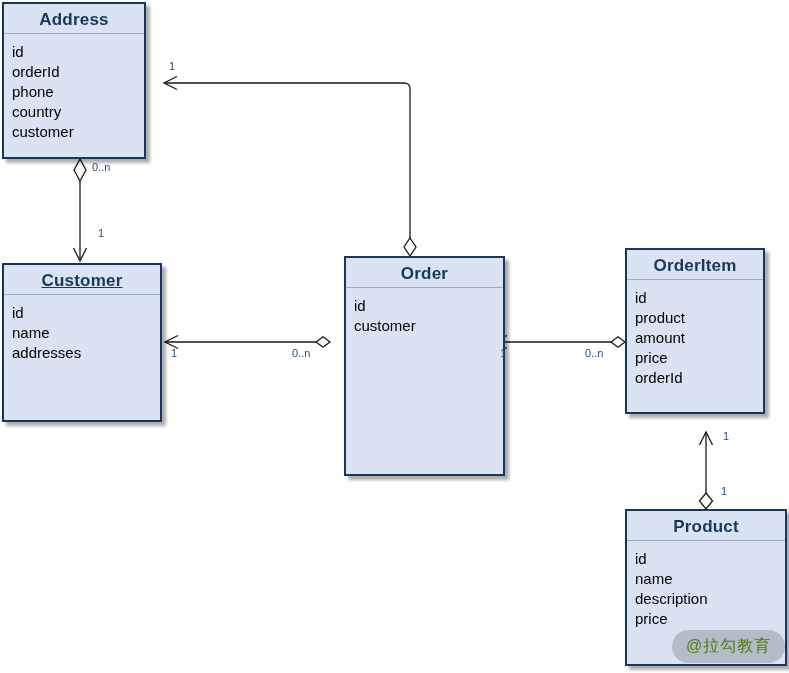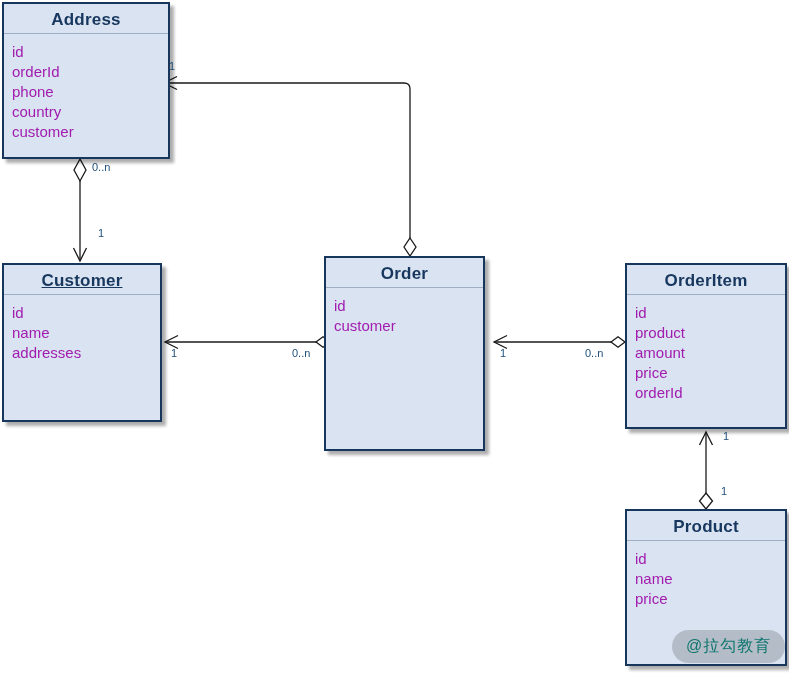--- a/index.html
+++ b/index.html
@@ -35,29 +35,29 @@
     border-bottom: 1px solid #9fadc4;
     padding-top: 2px;
   }
   .entity-title {
     font-size: 17px; font-weight: bold; color: #17375e;
     letter-spacing: 0.2px;
   }
   .entity-title.underlined { text-decoration: underline; }
   .entity-body { padding: 8px 8px 6px 8px; }
   .attr {
-    font-size: 15px; color: #a21caf; line-height: 20px;
+    font-size: 15px; color: #000000; line-height: 20px;
     white-space: nowrap;
   }
 
   
-  #e-address   { left: 2px;   top: 2px;   width: 168px; height: 157px; }
+  #e-address   { left: 2px;   top: 2px;   width: 144px; height: 157px; }
   #e-customer  { left: 2px;   top: 263px; width: 160px; height: 159px; }
-  #e-order     { left: 324px; top: 256px; width: 161px; height: 195px; }
-  #e-orderitem { left: 625px; top: 263px; width: 162px; height: 166px; }
+  #e-order     { left: 344px; top: 256px; width: 161px; height: 220px; }
+  #e-orderitem { left: 625px; top: 248px; width: 140px; height: 166px; }
   #e-product   { left: 625px; top: 509px; width: 162px; height: 157px; }
 
   .mult-label {
     position: absolute;
     font-size: 11px; color: #1f4e79;
     line-height: 12px;
     white-space: nowrap;
   }
   #lab-r1-target { left: 169px; top: 60px; }
   #lab-r2-source { left: 92px;  top: 161px; }
@@ -66,21 +66,21 @@
   #lab-r3-source { left: 292px; top: 347px; }
   #lab-r4-target { left: 500px; top: 347px; }
   #lab-r4-source { left: 585px; top: 347px; }
   #lab-r5-target { left: 723px; top: 430px; }
   #lab-r5-source { left: 721px; top: 485px; }
 
   .watermark {
     position: absolute;
     left: 672px; top: 630px;
     background: rgba(169,177,188,0.78);
-    color: #0f766e;
+    color: #4d7c0f;
     font-size: 16px;
     padding: 6px 14px;
     border-radius: 17px;
     letter-spacing: 1px;
   }
 </style>
 </head>
 <body>
 
 <div class="canvas">
@@ -165,20 +165,21 @@
     </div>
   </div>
 
   <div class="entity" id="e-product">
     <div class="entity-header">
       <span class="entity-title">Product</span>
     </div>
     <div class="entity-body">
       <div class="attr">id</div>
       <div class="attr">name</div>
+      <div class="attr">description</div>
       <div class="attr">price</div>
     </div>
   </div>
 
   <span class="mult-label" id="lab-r1-target">1</span>
   <span class="mult-label" id="lab-r2-source">0..n</span>
   <span class="mult-label" id="lab-r2-target">1</span>
   <span class="mult-label" id="lab-r3-target">1</span>
   <span class="mult-label" id="lab-r3-source">0..n</span>
   <span class="mult-label" id="lab-r4-target">1</span>

